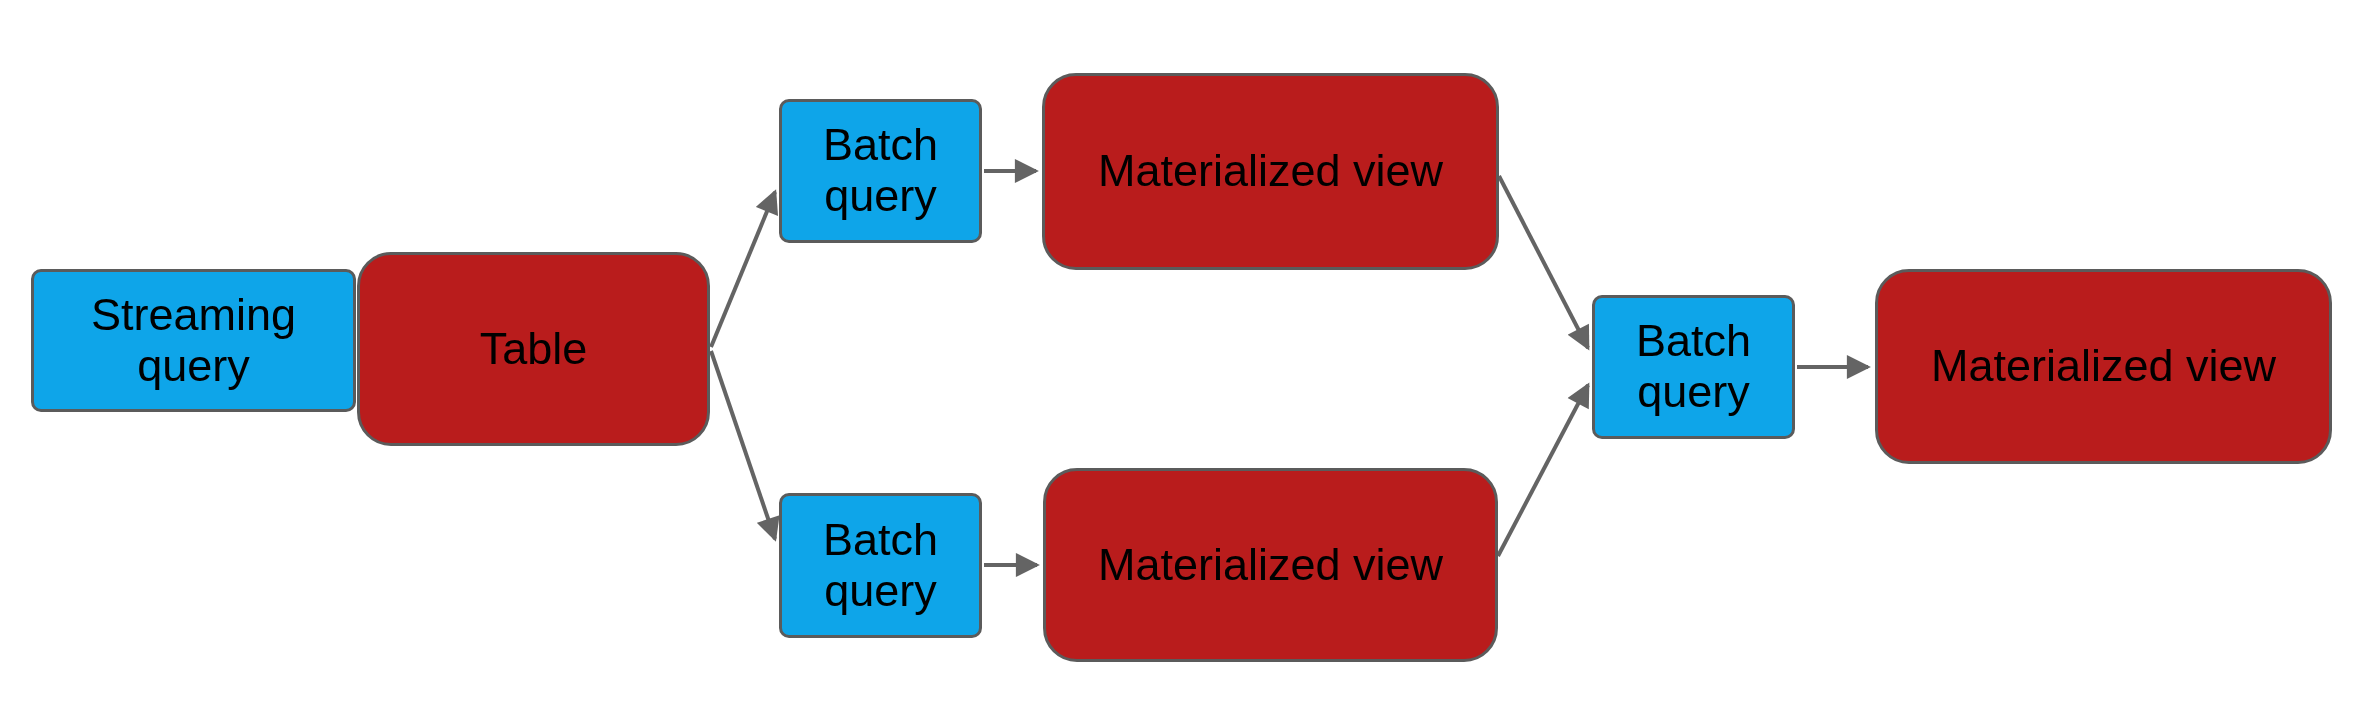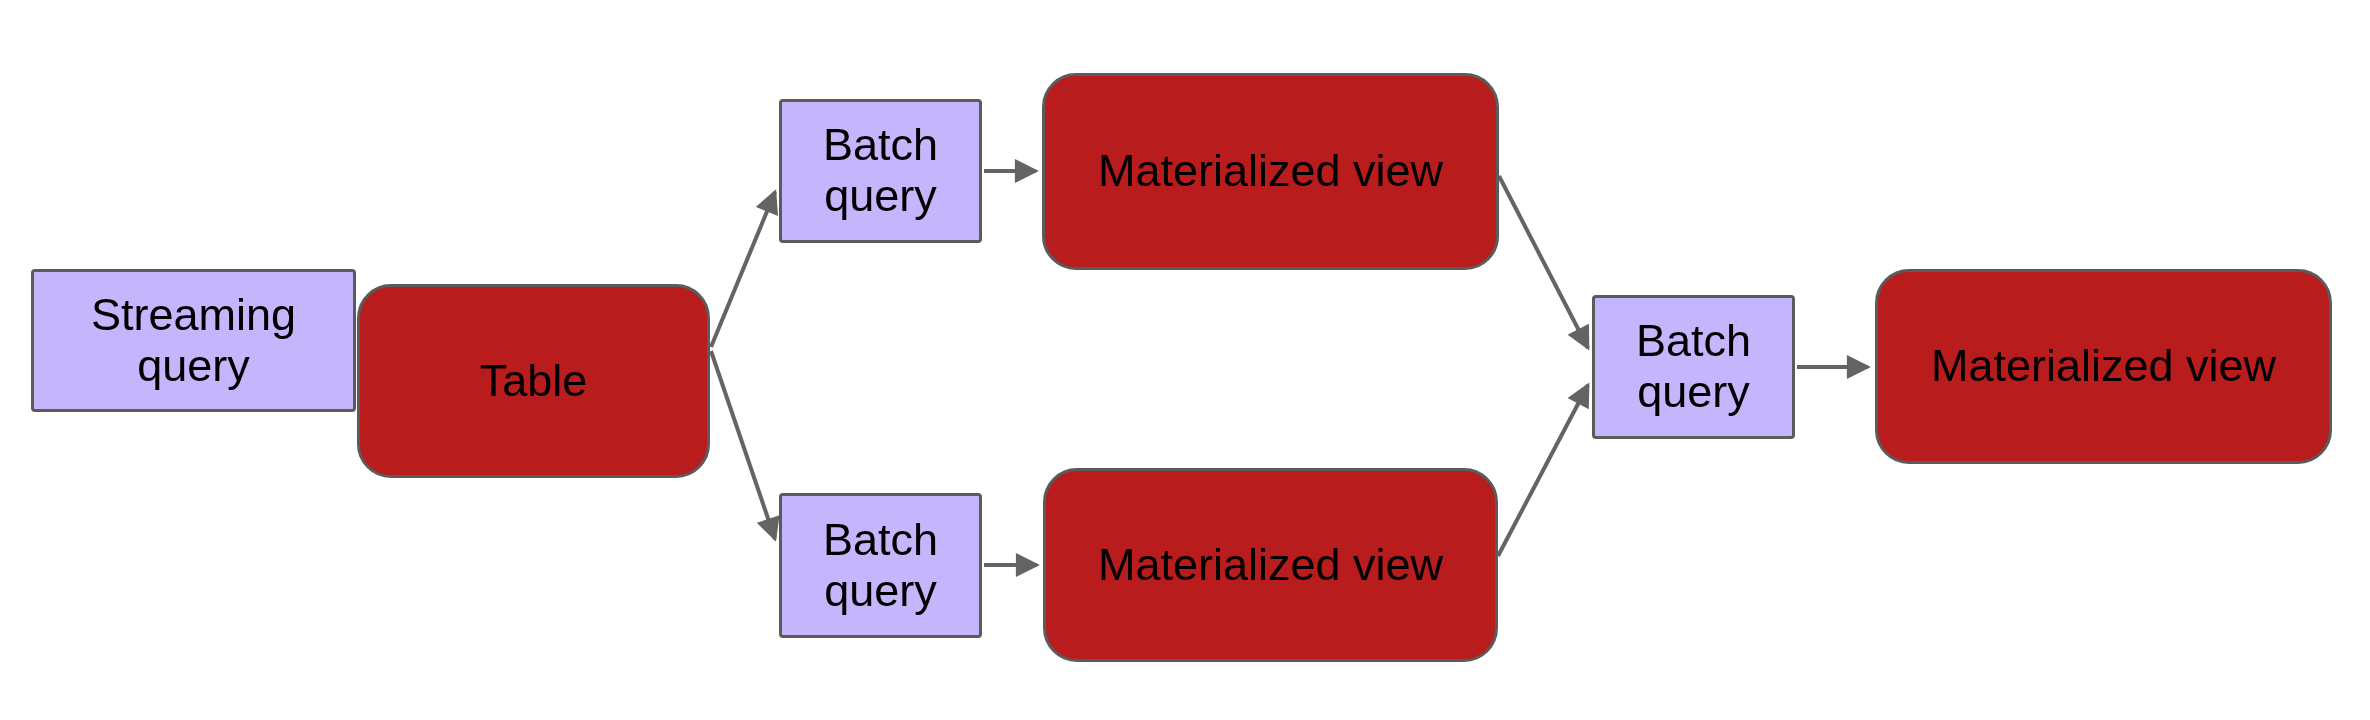--- a/index.html
+++ b/index.html
@@ -29,34 +29,34 @@
     justify-content: center;
     box-sizing: border-box;
     border: 3px solid #5b5b5b;
     color: #000000;
     font-size: 45px;
     line-height: 1.13;
     text-align: center;
     white-space: normal;
   }
   .node--query {
-    background: #c4b5fd;
-    border-radius: 4px;
+    background: #0ea5e9;
+    border-radius: 10px;
   }
   .node--dataset {
     background: #b91c1c;
     border-radius: 34px;
   }
   .node__label {
     display: block;
     padding: 0 8px;
   }
   
   .pos-streaming-query        { left: 31px;   top: 269px; width: 325px; height: 143px; }
-  .pos-table                  { left: 357px;  top: 252px; width: 353px; height: 194px; margin-top: 32px; }
+  .pos-table                  { left: 357px;  top: 252px; width: 353px; height: 194px; }
   .pos-batch-query-top        { left: 779px;  top: 99px;  width: 203px; height: 144px; }
   .pos-materialized-view-top  { left: 1042px; top: 73px;  width: 457px; height: 197px; }
   .pos-batch-query-bottom     { left: 779px;  top: 493px; width: 203px; height: 145px; }
   .pos-materialized-view-bottom { left: 1043px; top: 468px; width: 455px; height: 194px; }
   .pos-batch-query-right      { left: 1592px; top: 295px; width: 203px; height: 144px; }
   .pos-materialized-view-right{ left: 1875px; top: 269px; width: 457px; height: 195px; }
 </style>
 </head>
 <body>
 

